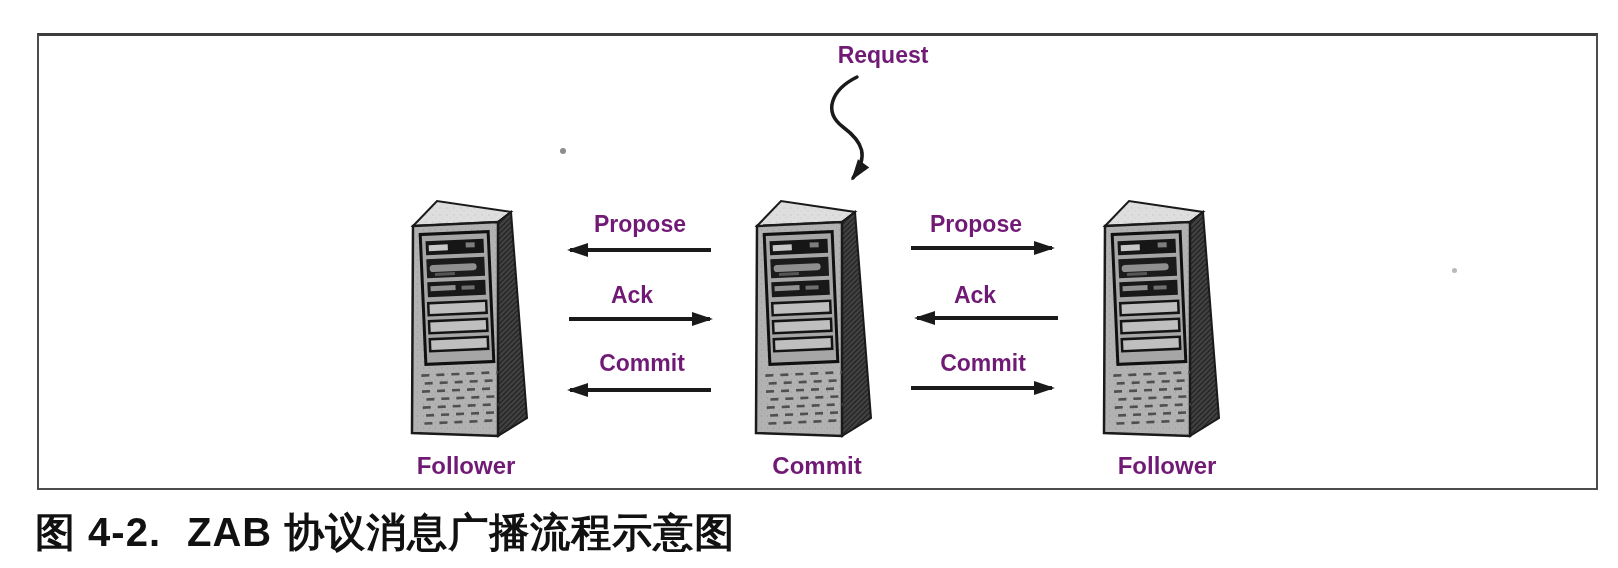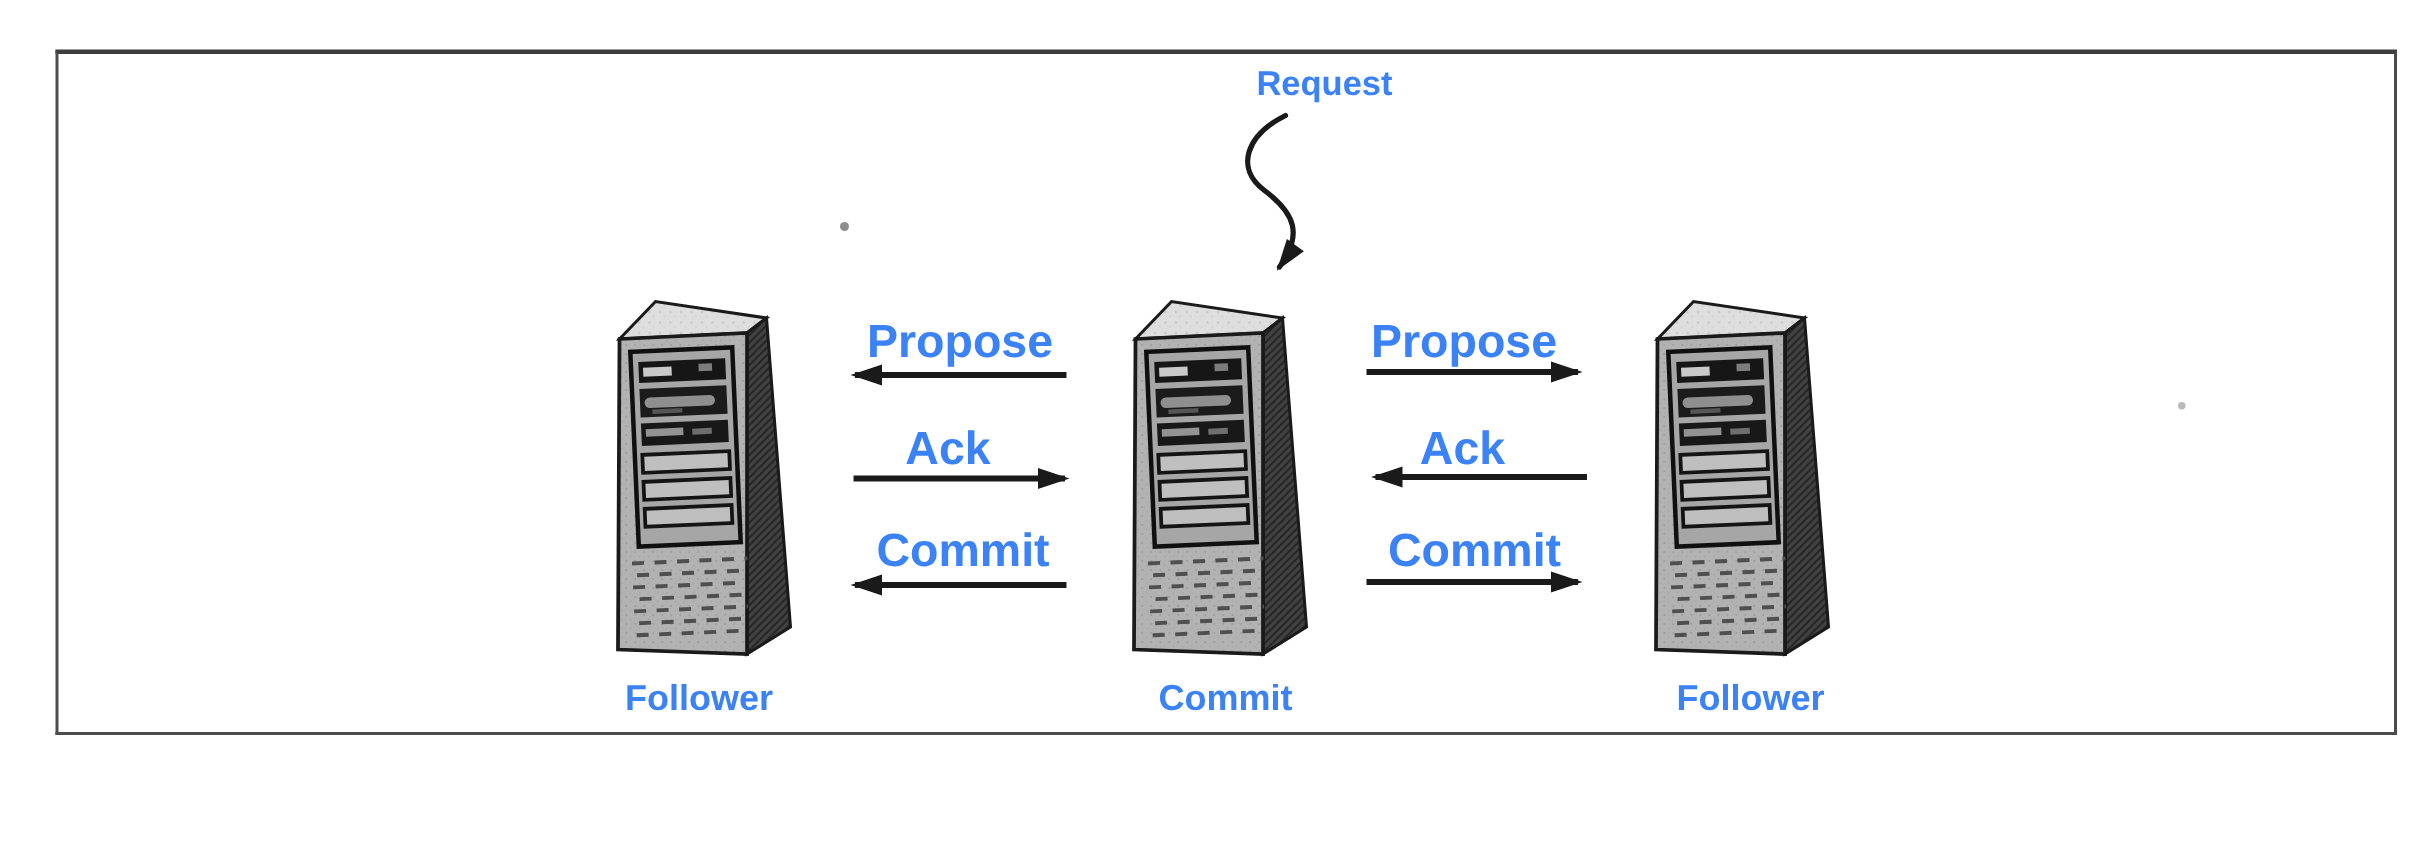--- a/index.html
+++ b/index.html
@@ -6,24 +6,24 @@
   html,body { width:1618px; height:568px; }
   body { background:#ffffff; font-family:"Liberation Sans", sans-serif; }
   .page { position:relative; width:1618px; height:568px; background:#ffffff; overflow:hidden; }
 
   .frame {
     position:absolute; left:37px; top:33px; width:1561px; height:457px;
     border:2px solid #4c4c4c; border-top:3px solid #3d3d3d; background:transparent;
   }
 
   .lbl {
-    position:absolute; color:#3b82f6; font-weight:700; white-space:nowrap;
+    position:absolute; color:#701a75; font-weight:700; white-space:nowrap;
     transform:translateX(-50%); line-height:1.05;
   }
-  .msg  { font-size:31px; }
+  .msg  { font-size:23px; }
   .node { font-size:24px; }
   .req  { font-size:23px; }
 
   .tower { position:absolute; width:120px; height:242px; }
   .arrow, .req-arrow { position:absolute; overflow:visible; }
 
   .caption {
     position:absolute; left:35px; top:510px; display:flex; gap:26px;
     font-size:40px; font-weight:700; color:#111; letter-spacing:1px; line-height:1.1;
     white-space:nowrap;
@@ -134,17 +134,21 @@
   <div class="lbl msg" style="left:975px; top:283px;">Ack</div>
   <svg class="arrow" style="left:910px; top:309px;" width="152" height="18" viewBox="0 0 152 18">
     <line x1="148" y1="9" x2="7" y2="9" stroke="#1a1a1a" stroke-width="4" marker-end="url(#ah)"></line>
   </svg>
 
   <div class="lbl msg" style="left:983px; top:351px;">Commit</div>
   <svg class="arrow" style="left:907px; top:379px;" width="152" height="18" viewBox="0 0 152 18">
     <line x1="4" y1="9" x2="145" y2="9" stroke="#1a1a1a" stroke-width="4" marker-end="url(#ah)"></line>
   </svg>
 
+  <div class="caption">
+    <span>图 4-2.</span>
+    <span>ZAB 协议消息广播流程示意图</span>
+  </div>
 
   <div class="speck speck-a"></div>
   <div class="speck speck-b"></div>
 
 </div>
 
 </body></html>

